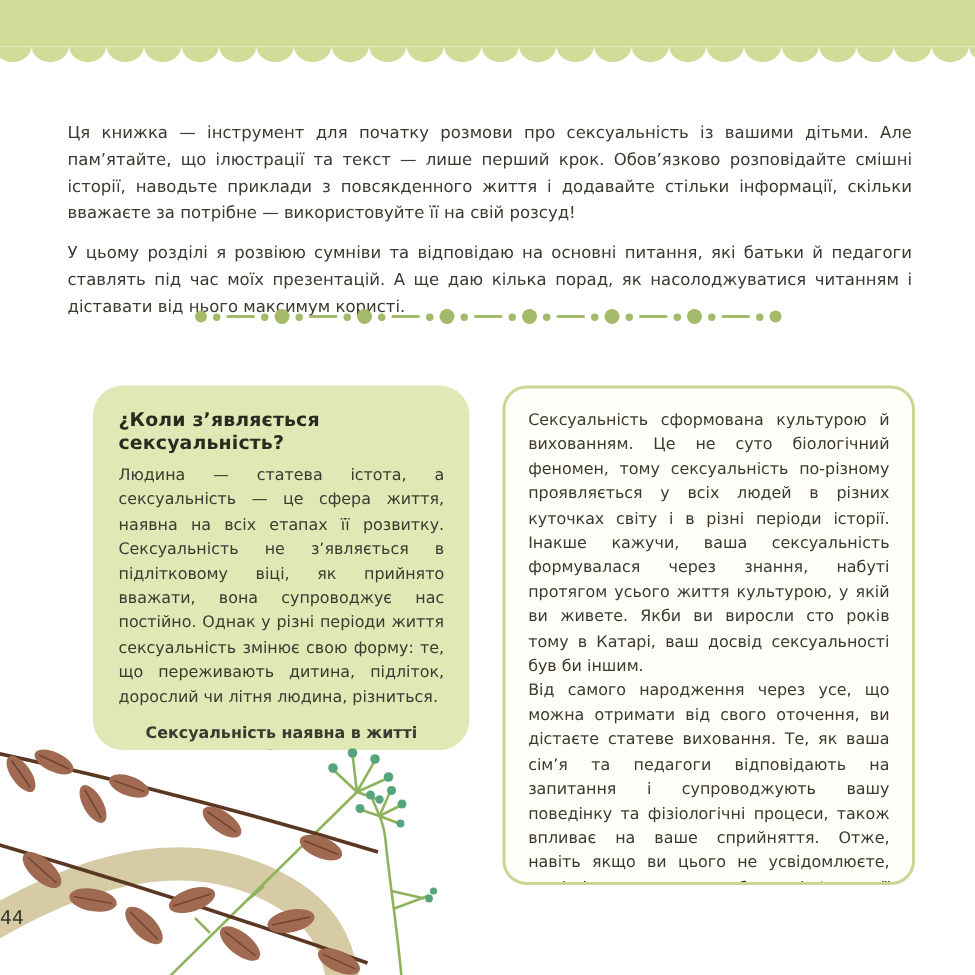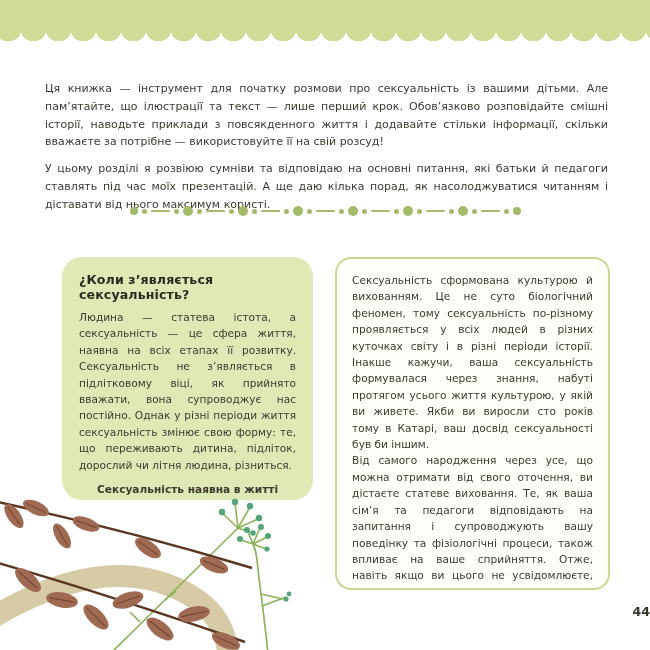--- a/index.html
+++ b/index.html
@@ -32,22 +32,22 @@
   .boxes{position:absolute;top:257px;left:62px;width:548px;display:flex;gap:22px;align-items:flex-start;}
   .qbox{box-sizing:border-box;overflow:hidden;}
   .qbox h2{margin:0 0 7px 0;font-size:12.6px;font-weight:700;color:#262c20;letter-spacing:.1px;}
   .qbox p{margin:0;font-size:10.6px;line-height:1.55;text-align:justify;}
   .qbox .highlight{margin-top:8px;text-align:center;font-weight:700;}
   .qbox .highlight div{font-size:10.6px;line-height:1.55;}
   .qbox-left{width:253px;height:243px;background:#dfe9b5;border-radius:20px;padding:15px 17px 12px;}
   .qbox-right{width:277px;height:333px;background:#fffef8;border:2px solid #c6d894;border-radius:16px;padding:13px 15px;}
   .qbox-right p + p{margin-top:0;}
   
-  .page-number{position:absolute;top:604px;left:0;width:650px;text-align:right;
-    font-size:12.5px;font-weight:700;color:#33382c;}
+  .page-number{position:absolute;top:604px;left:0;width:650px;text-align:left;
+    font-size:12.5px;font-weight:400;color:#33382c;}
   
   .plants{position:absolute;left:0;top:480px;width:430px;height:170px;}
 </style>
 </head>
 <body>
 
 <div class="band"></div>
 
 <div class="intro">
   <p>Ця книжка — інструмент для початку розмови про сексуальність із вашими дітьми. Але пам’ятайте, що ілюстрації та текст — лише перший крок. Обов’язково розповідайте смішні історії, наводьте приклади з повсякденного життя і додавайте стільки інформації, скільки вважаєте за потрібне — використовуйте її на свій розсуд!</p>

